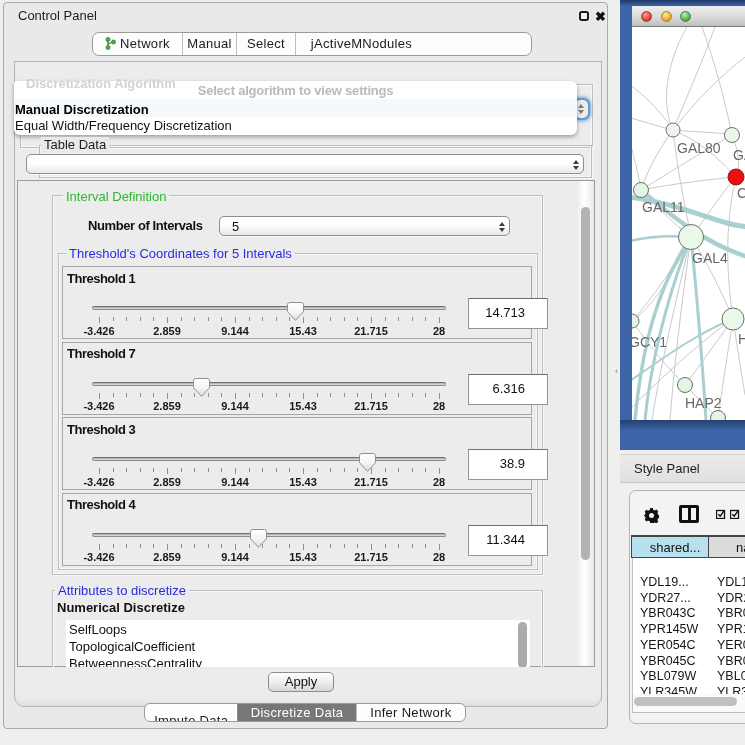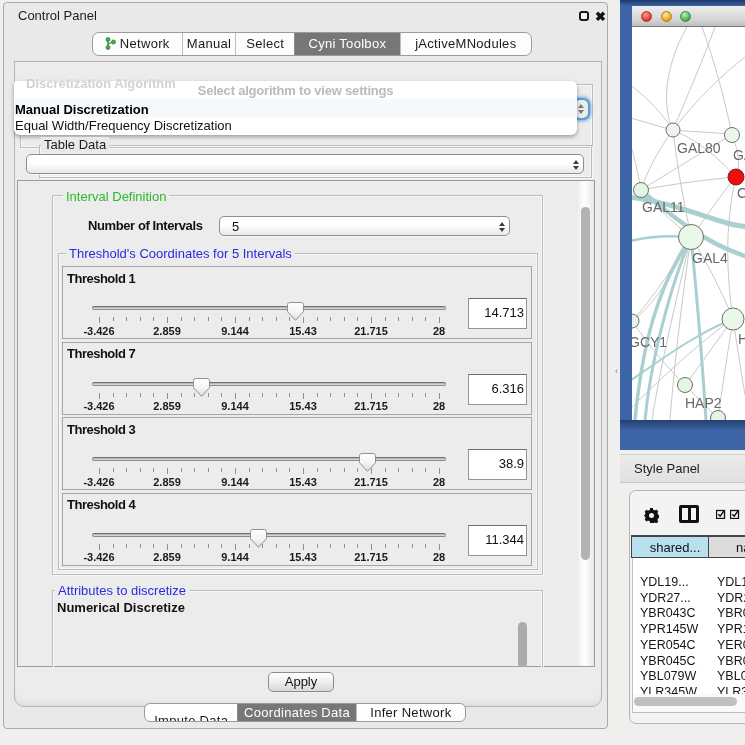--- a/index.html
+++ b/index.html
@@ -33,23 +33,23 @@
 .grp { position:absolute; border:1px solid #bcbcbc; box-shadow:inset 0 0 0 1px #f8f8f8, 1px 1px 0 rgba(255,255,255,.6); }
 .grpt { position:absolute; font-size:13px; background:#ececec; padding:0 3px; }
 
 .thp { position:absolute; border:1px solid #a6a6a6; background:#ececec; }
 .thlab { position:absolute; left:4px; top:3.5px; font-size:13px; font-weight:bold; color:#111; letter-spacing:-0.5px; }
 .track { position:absolute; height:4px; border-radius:2px;
   background:linear-gradient(#a8a8a8,#cccccc 60%,#e0e0e0); border:1px solid #8d8d8d; border-top-color:#707070; }
 .tick { position:absolute; width:1px; background:#8f8f8f; }
 .tklb { position:absolute; width:60px; text-align:center; font-size:11px; font-weight:bold; color:#1a1a1a; }
 .thumb { position:absolute; }
-.vbox { position:absolute; left:405px; top:31px; width:59px; height:31px; background:#ffffff;
+.vbox { position:absolute; left:405px; top:31px; width:80px; height:31px; background:#ffffff;
   border:1px solid #949494; border-top-color:#6e6e6e; font-size:13px; color:#111;
-  text-align:right; line-height:28px; padding-right:2px; }
+  text-align:right; line-height:28px; padding-right:22px; }
 
 #popup { position:absolute; left:14px; top:81px; width:563px; height:54px; background:#ffffff;
   border-radius:6px; border-top-left-radius:2px; box-shadow:0 2px 4px rgba(0,0,0,.35); }
 #popup .stripe { position:absolute; left:0; top:18px; width:100%; height:18px; background:#f6f9fc; }
 
 .sb-v-track { position:absolute; background:linear-gradient(to right,#efefef,#ffffff 40%,#e9e9e9); }
 .sb-thumb { position:absolute; background:#b3b3b3; border-radius:5px; }
 
 #net { position:absolute; left:620px; top:0px; width:125px; height:450px; background:#3c64a6; }
 #net-top { position:absolute; left:620px; top:0; width:125px; height:6px;
@@ -78,21 +78,20 @@
 <div class="seg" style="left:88px;top:29px;width:440px;height:24px;">
 <span style="width:89px;"><svg width="11" height="13" viewBox="0 0 11 13" style="vertical-align:-2px;">
           <line x1="3" y1="3" x2="3" y2="10" stroke="#2f8f2f" stroke-width="1.4"></line>
           <line x1="3" y1="7" x2="8" y2="5" stroke="#2f8f2f" stroke-width="1.2"></line>
           <circle cx="3" cy="2.5" r="2" fill="#4daf4d" stroke="#2e7d2e" stroke-width="0.8"></circle>
           <circle cx="3" cy="10.5" r="2" fill="#4daf4d" stroke="#2e7d2e" stroke-width="0.8"></circle>
           <circle cx="8.5" cy="5" r="2" fill="#4daf4d" stroke="#2e7d2e" stroke-width="0.8"></circle>
         </svg> Network</span>
 <span style="width:54px;">Manual</span>
 <span style="width:59px;">Select</span>
-<span class="sel" style="width:106px;">Cyni Toolbox</span>
 <span style="width:132px;">jActiveMNodules</span>
 </div>
 </div>
 <div class="grp" style="left:20px;top:84px;width:573px;height:64px;"></div>
 <div class="abs" style="left:573px;top:98px;width:17px;height:22px;border-radius:7px;
  background:#ececec;border:2.5px solid #5e9bce;box-shadow:0 0 3px 1.5px rgba(90,155,215,.7);">
 <span class="arr-up" style="position:absolute;left:3px;top:3.5px;border-left-width:3px;border-right-width:3px;border-bottom-width:4px;border-bottom-color:#7a7a7a;"></span>
 <span class="arr-dn" style="position:absolute;left:3px;top:10px;border-left-width:3px;border-right-width:3px;border-top-width:4px;border-top-color:#7a7a7a;"></span>
   </div>
 <div id="popup">
@@ -306,27 +305,32 @@
           <stop offset="1" stop-color="#dddddd"></stop>
         </linearGradient>
       </defs>
 </svg>
 <div class="vbox">11.344</div>
 </div>
 <div class="abs" style="left:18px;top:575px;width:560px;height:92px;overflow:hidden;">
     <div class="grp" style="left:34px;top:15px;width:491px;height:120px;"></div>
     <div class="grpt" style="left:37px;top:8px;color:#2a2ae0;">Attributes to discretize</div>
     <div class="abs" style="left:39px;top:25px;font-size:13px;font-weight:bold;color:#111;">Numerical Discretize</div>
+    <div class="abs" style="left:48px;top:45px;width:464px;height:48px;background:#ffffff;">
+      <div style="position:absolute;left:3px;top:2px;font-size:13px;color:#111;">SelfLoops</div>
+      <div style="position:absolute;left:3px;top:18.5px;font-size:13px;color:#111;">TopologicalCoefficient</div>
+      <div style="position:absolute;left:3px;top:35.5px;font-size:13px;color:#111;">BetweennessCentrality</div>
+    </div>
     <div class="sb-thumb" style="left:500px;top:47px;width:9px;height:46px;background:#ababab;"></div>
   </div>
 <div class="abs" style="left:268px;top:672px;width:66px;height:20px;border:1px solid #8d8d8d;border-radius:5px;
 background:linear-gradient(#ffffff,#f0f0f0 45%,#d7d7d7);text-align:center;line-height:18px;font-size:13px;color:#111;">Apply</div>
 <div class="seg" style="left:144px;top:703px;width:322px;height:19px;border-radius:6px;">
 <span style="width:93px;line-height:17px;margin-top:8px;">Impute Data</span>
-<span class="sel" style="width:119px;line-height:17px;">Coordinates Data</span>
+<span class="sel" style="width:119px;line-height:17px;">Discretize Data</span>
 <span style="width:110px;line-height:17px;">Infer Network</span>
 </div>
 <div id="net"></div>
 <div id="net-top"></div>
 <div id="net-title" style="left:632px;">
 <div class="tl" style="left:9px;background:radial-gradient(circle at 40% 30%,#ff9a90,#e3443a 60%,#b01c12);border:1px solid #a33;"></div>
 <div class="tl" style="left:29px;background:radial-gradient(circle at 40% 30%,#ffe9a8,#f0a830 60%,#c07c10);border:1px solid #a80;"></div>
 <div class="tl" style="left:48px;background:radial-gradient(circle at 40% 30%,#c8f0b0,#58b44a 60%,#2e8422);border:1px solid #386;"></div>
 </div>
 <div id="net-canvas"><svg width="113" height="393" viewBox="0 0 113 393">

